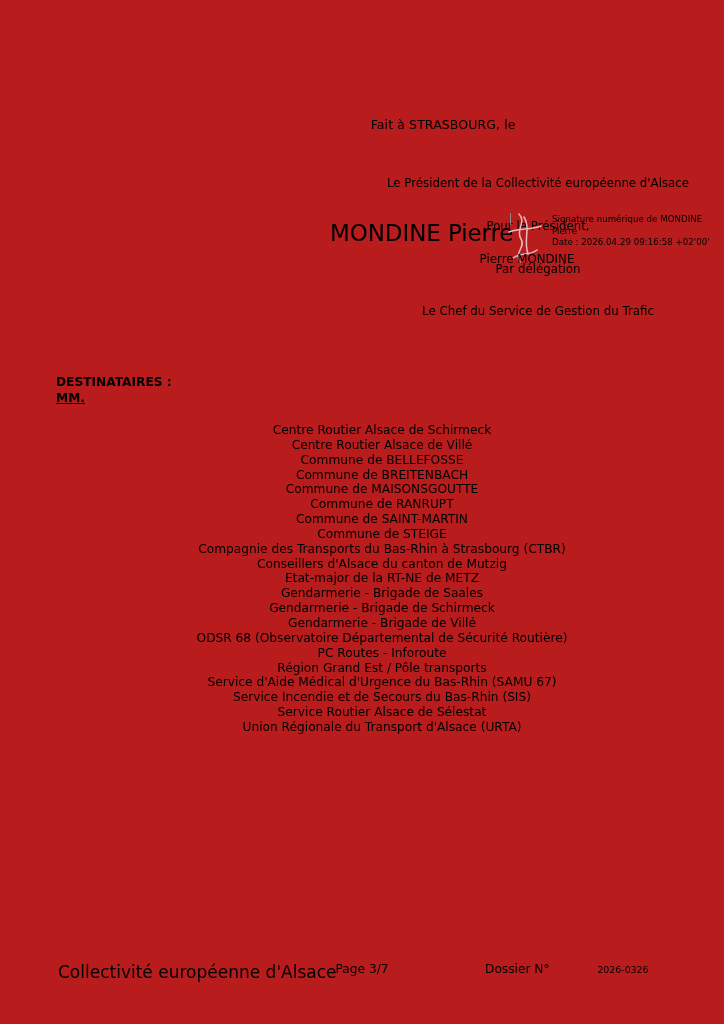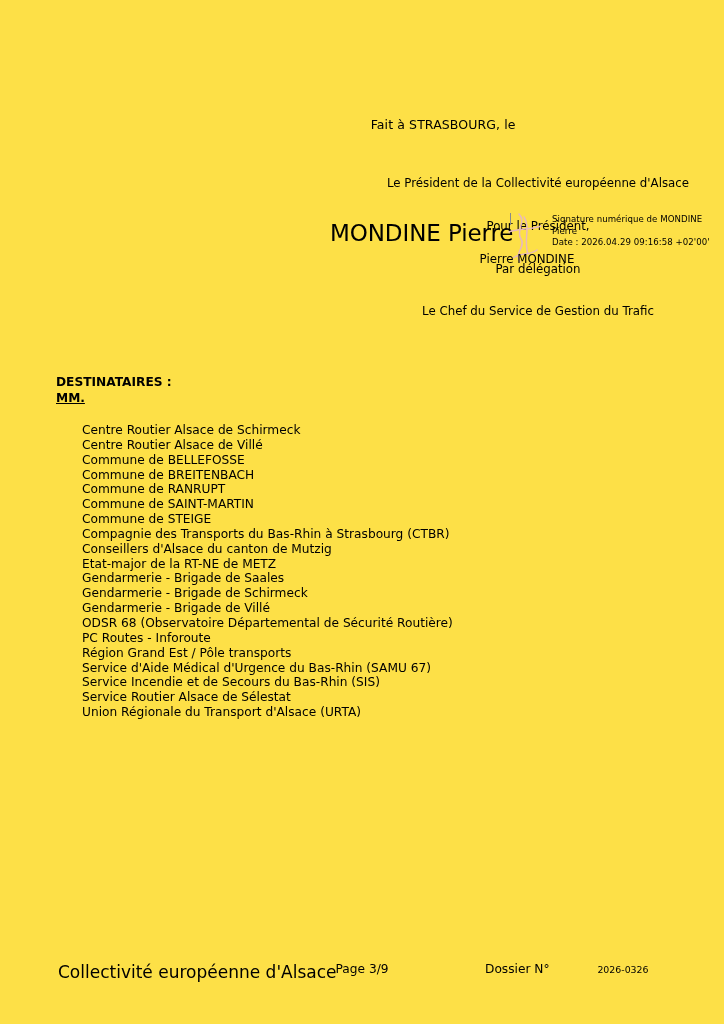--- a/index.html
+++ b/index.html
@@ -15,21 +15,21 @@
     font-family: "DejaVu Sans", "Liberation Sans", sans-serif;
     color: #000000;
     overflow: hidden;
   }
 
   .page {
     position: absolute;
     inset: 0;
     width: 724px;
     height: 1024px;
-    background: #fde047;
+    background: #b91c1c;
   }
 
   
   .place-line {
     position: absolute;
     left: 0;
     top: 102px;
     width: 724px;
     text-align: center;
     font-size: 12.5px;
@@ -138,20 +138,21 @@
   .dest-list {
     position: absolute;
     left: 82px;
     top: 423px;
     width: 600px;
     font-size: 12.2px;
     line-height: 14.85px;
   }
   .dest-list div {
     white-space: nowrap;
+    text-align: center;
   }
 
   
   .footer {
     position: absolute;
     left: 0;
     top: 962px;
     width: 724px;
     height: 22px;
   }
@@ -226,40 +227,41 @@
   </div>
 
   <div class="dest-heading">DESTINATAIRES :</div>
   <div class="dest-mm">MM.</div>
 
   <div class="dest-list">
     <div>Centre Routier Alsace de Schirmeck</div>
     <div>Centre Routier Alsace de Villé</div>
     <div>Commune de BELLEFOSSE</div>
     <div>Commune de BREITENBACH</div>
+    <div>Commune de MAISONSGOUTTE</div>
     <div>Commune de RANRUPT</div>
     <div>Commune de SAINT-MARTIN</div>
     <div>Commune de STEIGE</div>
     <div>Compagnie des Transports du Bas-Rhin à Strasbourg (CTBR)</div>
     <div>Conseillers d'Alsace du canton de Mutzig</div>
     <div>Etat-major de la RT-NE de METZ</div>
     <div>Gendarmerie - Brigade de Saales</div>
     <div>Gendarmerie - Brigade de Schirmeck</div>
     <div>Gendarmerie - Brigade de Villé</div>
     <div>ODSR 68 (Observatoire Départemental de Sécurité Routière)</div>
     <div>PC Routes - Inforoute</div>
     <div>Région Grand Est / Pôle transports</div>
     <div>Service d'Aide Médical d'Urgence du Bas-Rhin (SAMU 67)</div>
     <div>Service Incendie et de Secours du Bas-Rhin (SIS)</div>
     <div>Service Routier Alsace de Sélestat</div>
     <div>Union Régionale du Transport d'Alsace (URTA)</div>
   </div>
 
   <div class="footer">
     <span class="footer-left">Collectivité européenne d'Alsace</span>
-    <span class="footer-center">Page 3/9</span>
+    <span class="footer-center">Page 3/7</span>
     <span class="footer-right">
       <span>Dossier N°</span>
       <span class="dossier-num">2026-0326</span>
     </span>
   </div>
 
 </div>
 
 </body></html>

